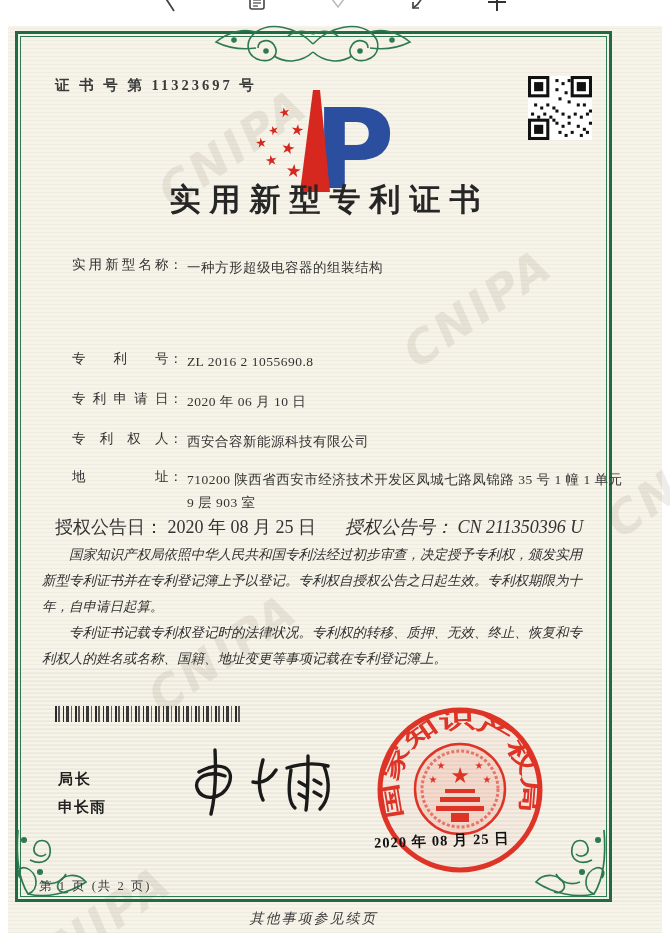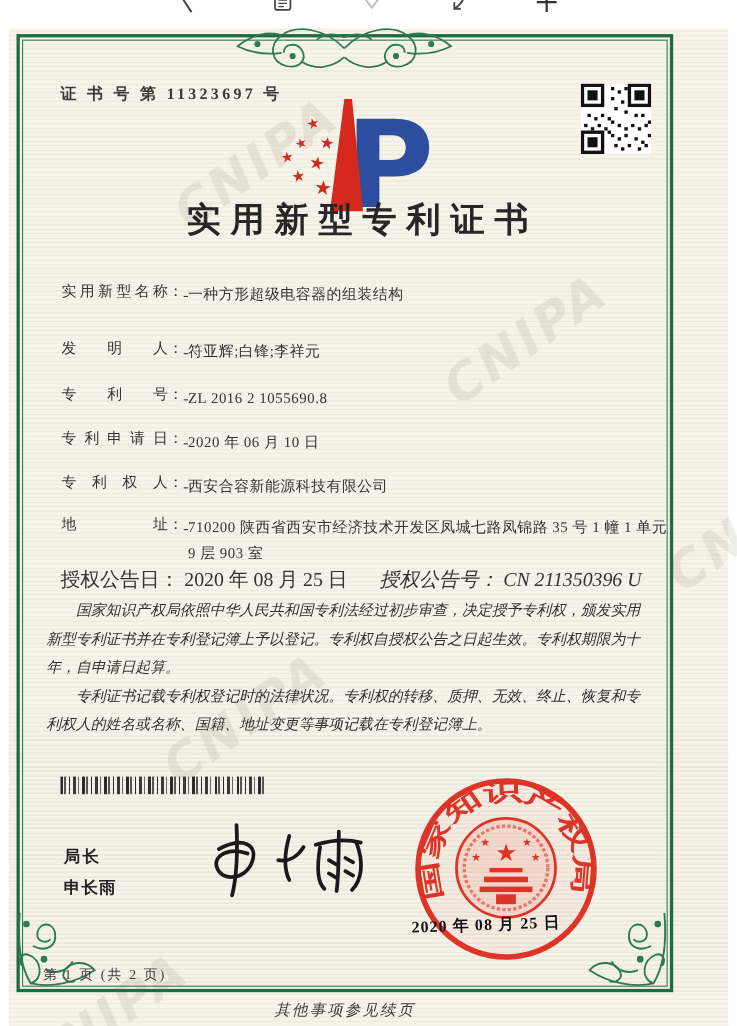--- a/index.html
+++ b/index.html
@@ -31,21 +31,21 @@
     color:rgba(130,118,92,0.13); transform:rotate(-35deg); white-space:nowrap; }
 
   .cert-no { position:absolute; left:47px; top:50px; font-size:14.5px; letter-spacing:3px; color:#3a3a3a;font-weight:bold; }
 
   .logo { position:absolute; left:222px; top:62px; }
   .qr { position:absolute; left:520px; top:50px; }
 
   .title { position:absolute; left:7px; top:153px; width:597px; text-align:center;
     font-size:31px; font-weight:bold; letter-spacing:9px; color:#262626;padding-left:32px; }
 
-  .field { position:absolute; left:48px; font-size:13.5px; color:#333; letter-spacing:0.5px;text-decoration:underline; }
+  .field { position:absolute; left:64px; font-size:13.5px; color:#333; letter-spacing:0.5px; }
   .field-label { display:inline-block; width:97px; text-align:justify; text-align-last:justify; vertical-align:top; }
   .field-colon { display:inline-block; vertical-align:top; }
   .field-value { display:inline-block; width:440px; vertical-align:top; line-height:23px; }
   .f0{top:230px} .f1{top:282px} .f2{top:324px} .f3{top:364px} .f4{top:404px} .f5{top:442px}
   .grant-row { position:absolute; left:47px; top:489px; width:560px; font-size:18px; color:#333; }
   .grant-no { position:absolute; left:290px; top:0;font-style:italic; }
 
   .body-paras { position:absolute; left:34px; top:516px; width:548px;
     font-size:13.5px; line-height:26px; color:#2f2f2f; font-style:italic; }
   .body-paras p { text-indent:2em; }
@@ -214,24 +214,20 @@
         <rect x="60" y="45" width="3" height="3"></rect>
     </g>
   </svg>
 
   <div class="title">实用新型专利证书</div>
 
   <div class="field f0">
     <span class="field-label">实用新型名称</span><span class="field-colon">：</span>
     <span class="field-value">一种方形超级电容器的组装结构</span>
   </div>
-  <div class="field f1">
-    <span class="field-label">发明人</span><span class="field-colon">：</span>
-    <span class="field-value">符亚辉;白锋;李祥元</span>
-  </div>
   <div class="field f2">
     <span class="field-label">专利号</span><span class="field-colon">：</span>
     <span class="field-value">ZL 2016 2 1055690.8</span>
   </div>
   <div class="field f3">
     <span class="field-label">专利申请日</span><span class="field-colon">：</span>
     <span class="field-value">2020 年 06 月 10 日</span>
   </div>
   <div class="field f4">
     <span class="field-label">专利权人</span><span class="field-colon">：</span>

